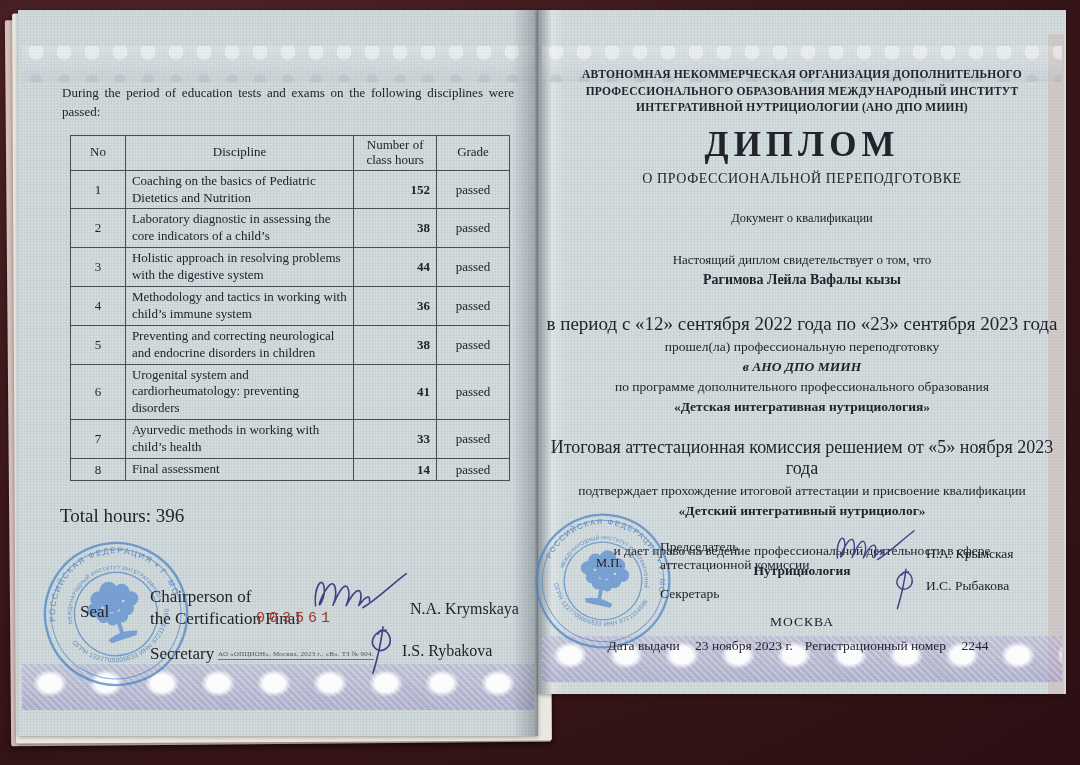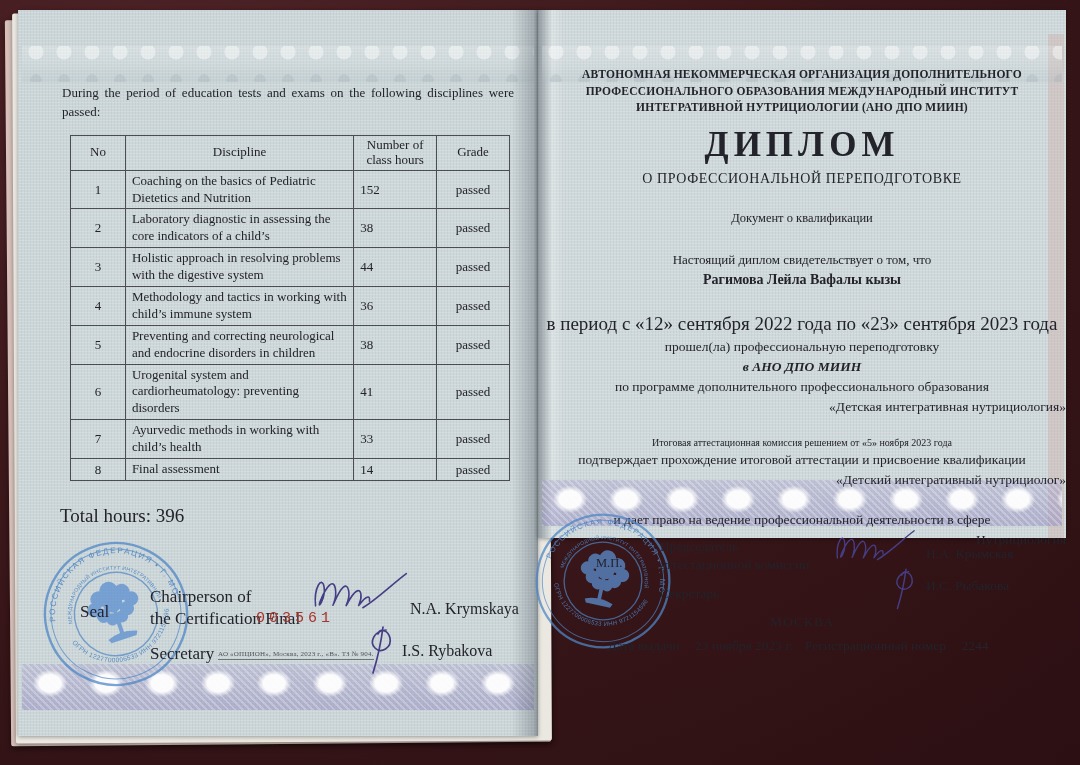--- a/index.html
+++ b/index.html
@@ -15,21 +15,21 @@
   .sheet-white{left:-4px;top:2px;width:536px;height:730px;background:#eae8e1;box-shadow:0 2px 5px rgba(0,0,0,.4);transform:rotate(-.3deg);}
   .page{
     position:relative;float:left;
     background-color:#ccd6d8;
     background-image:
       repeating-linear-gradient(0deg, rgba(255,255,255,.16) 0 1px, rgba(0,0,0,0) 1px 3px),
       repeating-linear-gradient(90deg, rgba(120,142,152,.10) 0 1px, rgba(0,0,0,0) 1px 3px);
     box-shadow:0 1px 4px rgba(0,0,0,.35);
   }
   .page-left{width:520px;height:726px;}
-  .page-right{width:528px;height:528px;background-color:#cfd8da;}
+  .page-right{width:528px;height:684px;background-color:#cfd8da;}
   .page-left::after{content:"";position:absolute;right:0;top:0;bottom:0;width:26px;
     background:linear-gradient(90deg, rgba(0,0,0,0), rgba(60,70,80,.30) 85%, rgba(40,50,60,.45));}
   .page-right::before{content:"";position:absolute;left:0;top:0;bottom:0;width:26px;
     background:linear-gradient(90deg, rgba(40,50,60,.38), rgba(255,255,255,.25) 55%, rgba(0,0,0,0));}
   .edge-pink{position:absolute;right:2px;top:24px;bottom:0;width:16px;background:rgba(205,170,165,.38);}
   .band-top{position:absolute;left:4px;right:4px;top:36px;height:36px;opacity:.8;
     background:
       radial-gradient(circle 13px at 14px 6px, rgba(255,255,255,.55) 55%, rgba(255,255,255,0) 60%) repeat-x,
       radial-gradient(circle 10px at 14px 34px, rgba(150,165,175,.30) 55%, rgba(0,0,0,0) 60%) repeat-x,
       linear-gradient(rgba(255,255,255,.28), rgba(170,185,192,.25));
@@ -44,21 +44,21 @@
   .page-right .band-bottom{bottom:12px;}
 
   
   .lp-content{position:relative;padding:70px 28px 0 40px;}
   .intro{font-size:13px;line-height:1.45;text-align:justify;width:452px;margin:4px;}
   table.disc{border-collapse:collapse;margin:13px 0 0 12px;width:440px;font-size:13px;}
   table.disc th,table.disc td{border:1px solid #4c4c55;padding:2px 6px;vertical-align:middle;background:rgba(255,255,255,.04);}
   table.disc th{font-weight:normal;text-align:center;height:30px;line-height:1.15;}
   td.c-no{width:44px;text-align:center;}
   td.c-disc{width:224px;text-align:left;line-height:1.3;padding:3px 5px;}
-  td.c-hours{width:72px;text-align:left;}
+  td.c-hours{width:72px;text-align:right;font-weight:bold;}
   td.c-grade{width:62px;text-align:center;}
   tbody tr{height:37px;}
   tbody tr.short{height:22px;}
   .total{font-size:19px;margin:24px 0 0 2px;}
 
   .lp-bottom{position:absolute;left:0;top:0;width:100%;height:100%;pointer-events:none;}
   .seal-svg{position:absolute;opacity:.88;}
   .seal-left{left:22px;top:528px;width:152px;height:152px;transform:rotate(-18deg);}
   .seal-label{position:absolute;left:62px;top:592px;font-size:17px;}
   .roles{position:absolute;left:132px;top:576px;font-size:17px;line-height:1.28;}
@@ -78,22 +78,22 @@
   .rp-content{position:relative;text-align:center;padding-top:56px;font-size:13px;}
   .org{font-weight:bold;font-size:11.5px;line-height:1.45;max-width:452px;margin:0 auto;letter-spacing:.2px;}
   .title{font-weight:bold;font-size:35px;letter-spacing:5px;margin-top:9px;}
   .subtitle{font-weight:normal;font-size:14px;letter-spacing:.6px;margin-top:6px;}
   .doctype{margin-top:24px;font-size:12.5px;}
   .statement{margin-top:26px;}
   .holder{font-weight:bold;font-size:14px;margin-top:4px;}
   .period{margin-top:25px;font-size:19px;}
   .line{margin-top:4px;font-size:13.5px;}
   .orgshort{font-style:italic;font-weight:bold;}
-  .progname,.qual,.field{font-weight:normal;text-align:right;}
-  .commission{margin-top:22px;font-size:10px;}
+  .progname,.qual,.field{font-weight:bold;}
+  .commission{margin-top:22px;font-size:18px;}
   .rights{margin-top:24px;font-size:13.5px;}
 
   .rp-bottom{position:absolute;left:0;top:0;width:100%;height:100%;text-align:left;font-size:13.5px;}
   .seal-right{left:-6px;top:500px;width:142px;height:142px;transform:rotate(12deg);}
   .mp-label{position:absolute;left:58px;top:546px;font-size:12.5px;}
   .rp-roles{position:absolute;left:122px;top:528px;line-height:1.3;}
   .rp-roles .gap{height:12px;}
   .rp-sig1{left:286px;top:516px;width:102px;height:44px;}
   .rp-name1{position:absolute;left:388px;top:536px;}
   .rp-sig2{left:350px;top:552px;width:36px;height:52px;}

